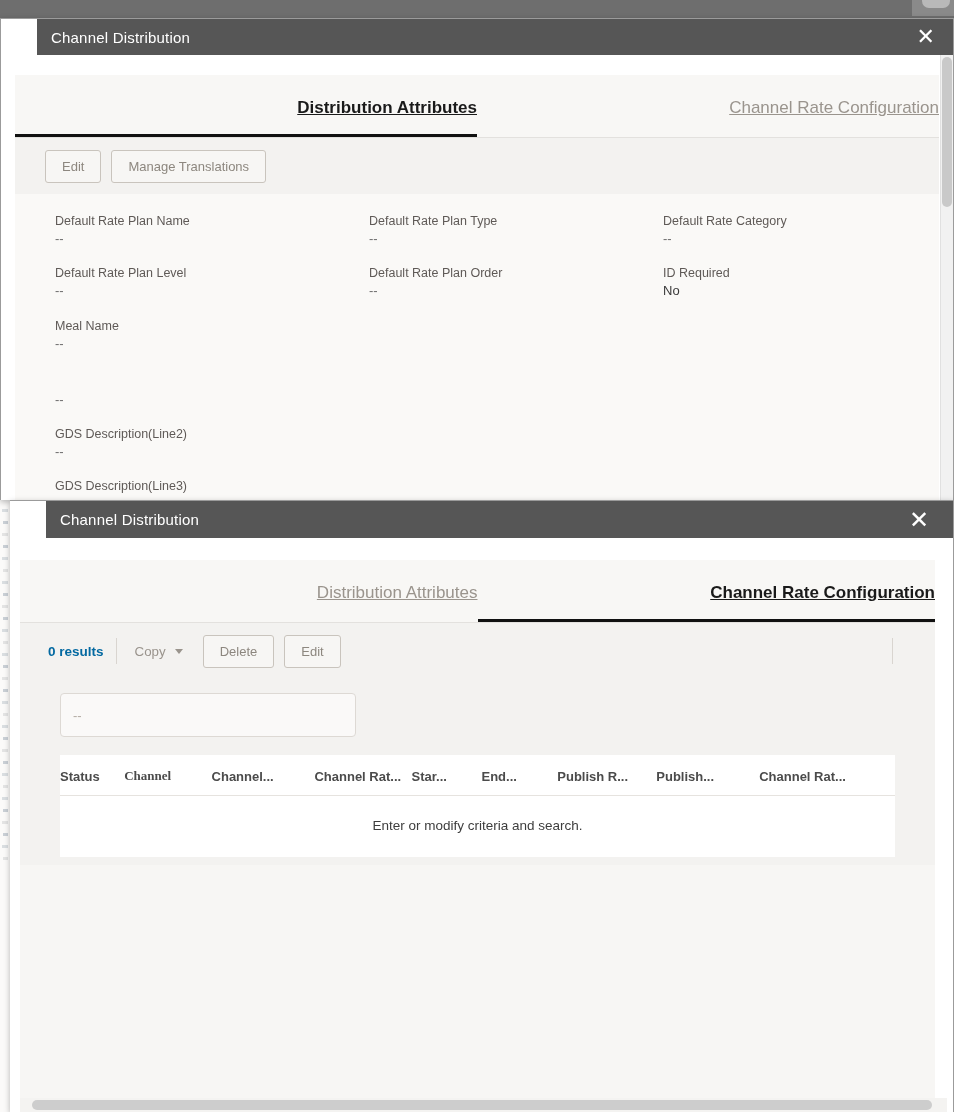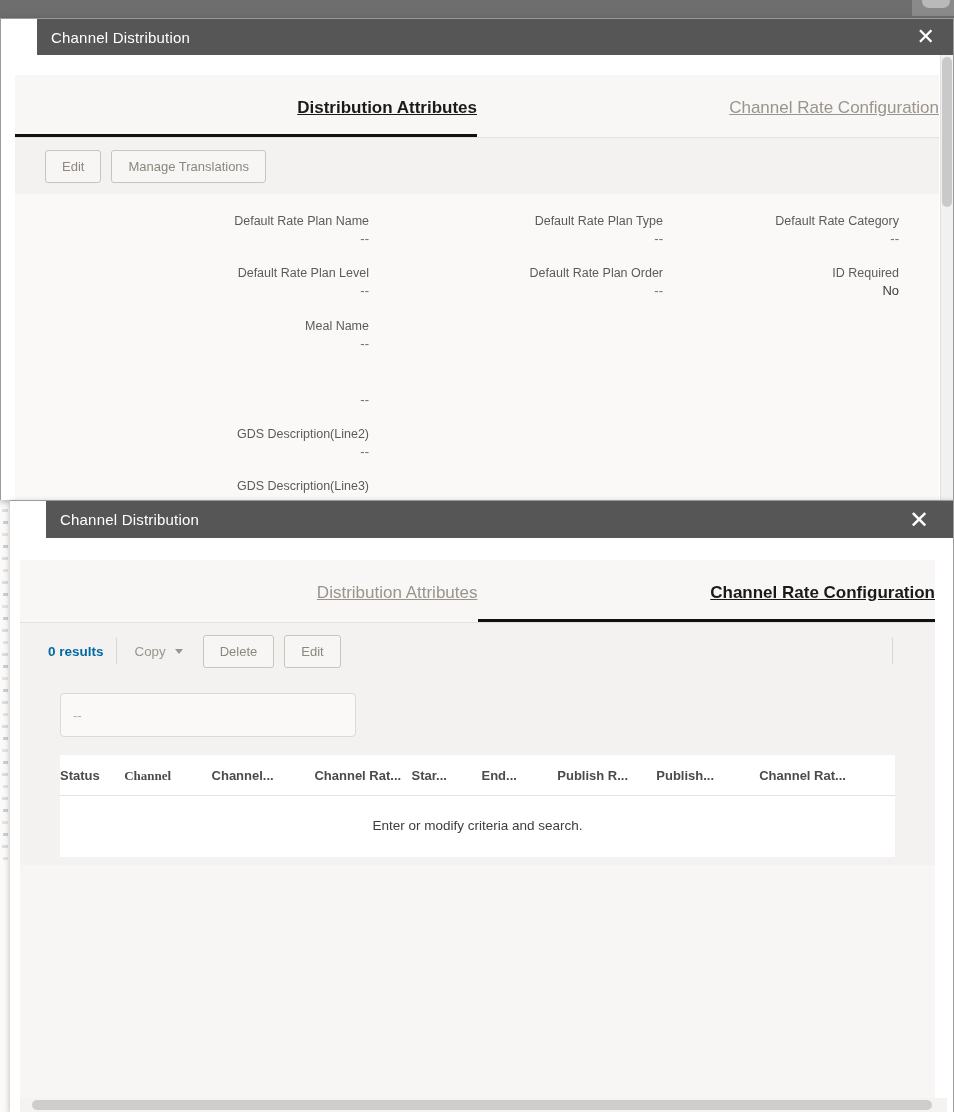--- a/index.html
+++ b/index.html
@@ -214,20 +214,21 @@
   
   .table-wrap {
     background: #ffffff;
     margin: 0 40px;
     box-sizing: border-box;
   }
   .table-head {
     display: flex;
     border-bottom: 1px solid #e6e3df;
     padding: 13px 0 11px 0;
+    align-items: center;
   }
   .th {
     font-size: 13px;
     font-weight: bold;
     color: #4b4b4b;
     white-space: nowrap;
     box-sizing: border-box;
     padding-right: 8px;
   }
   .table-empty {
@@ -244,21 +245,20 @@
     box-sizing: border-box;
   }
   .attr-grid {
     display: grid;
     grid-template-columns: 314px 294px auto;
     padding: 0 40px;
     box-sizing: border-box;
   }
   .attr {
     margin-bottom: 16px;
-    text-align: right;
   }
   .attr-label {
     font-size: 12.5px;
     color: #5f5a57;
     line-height: 1.45;
   }
   .attr-value {
     font-size: 13px;
     color: #3a3a3a;
     line-height: 1.4;

